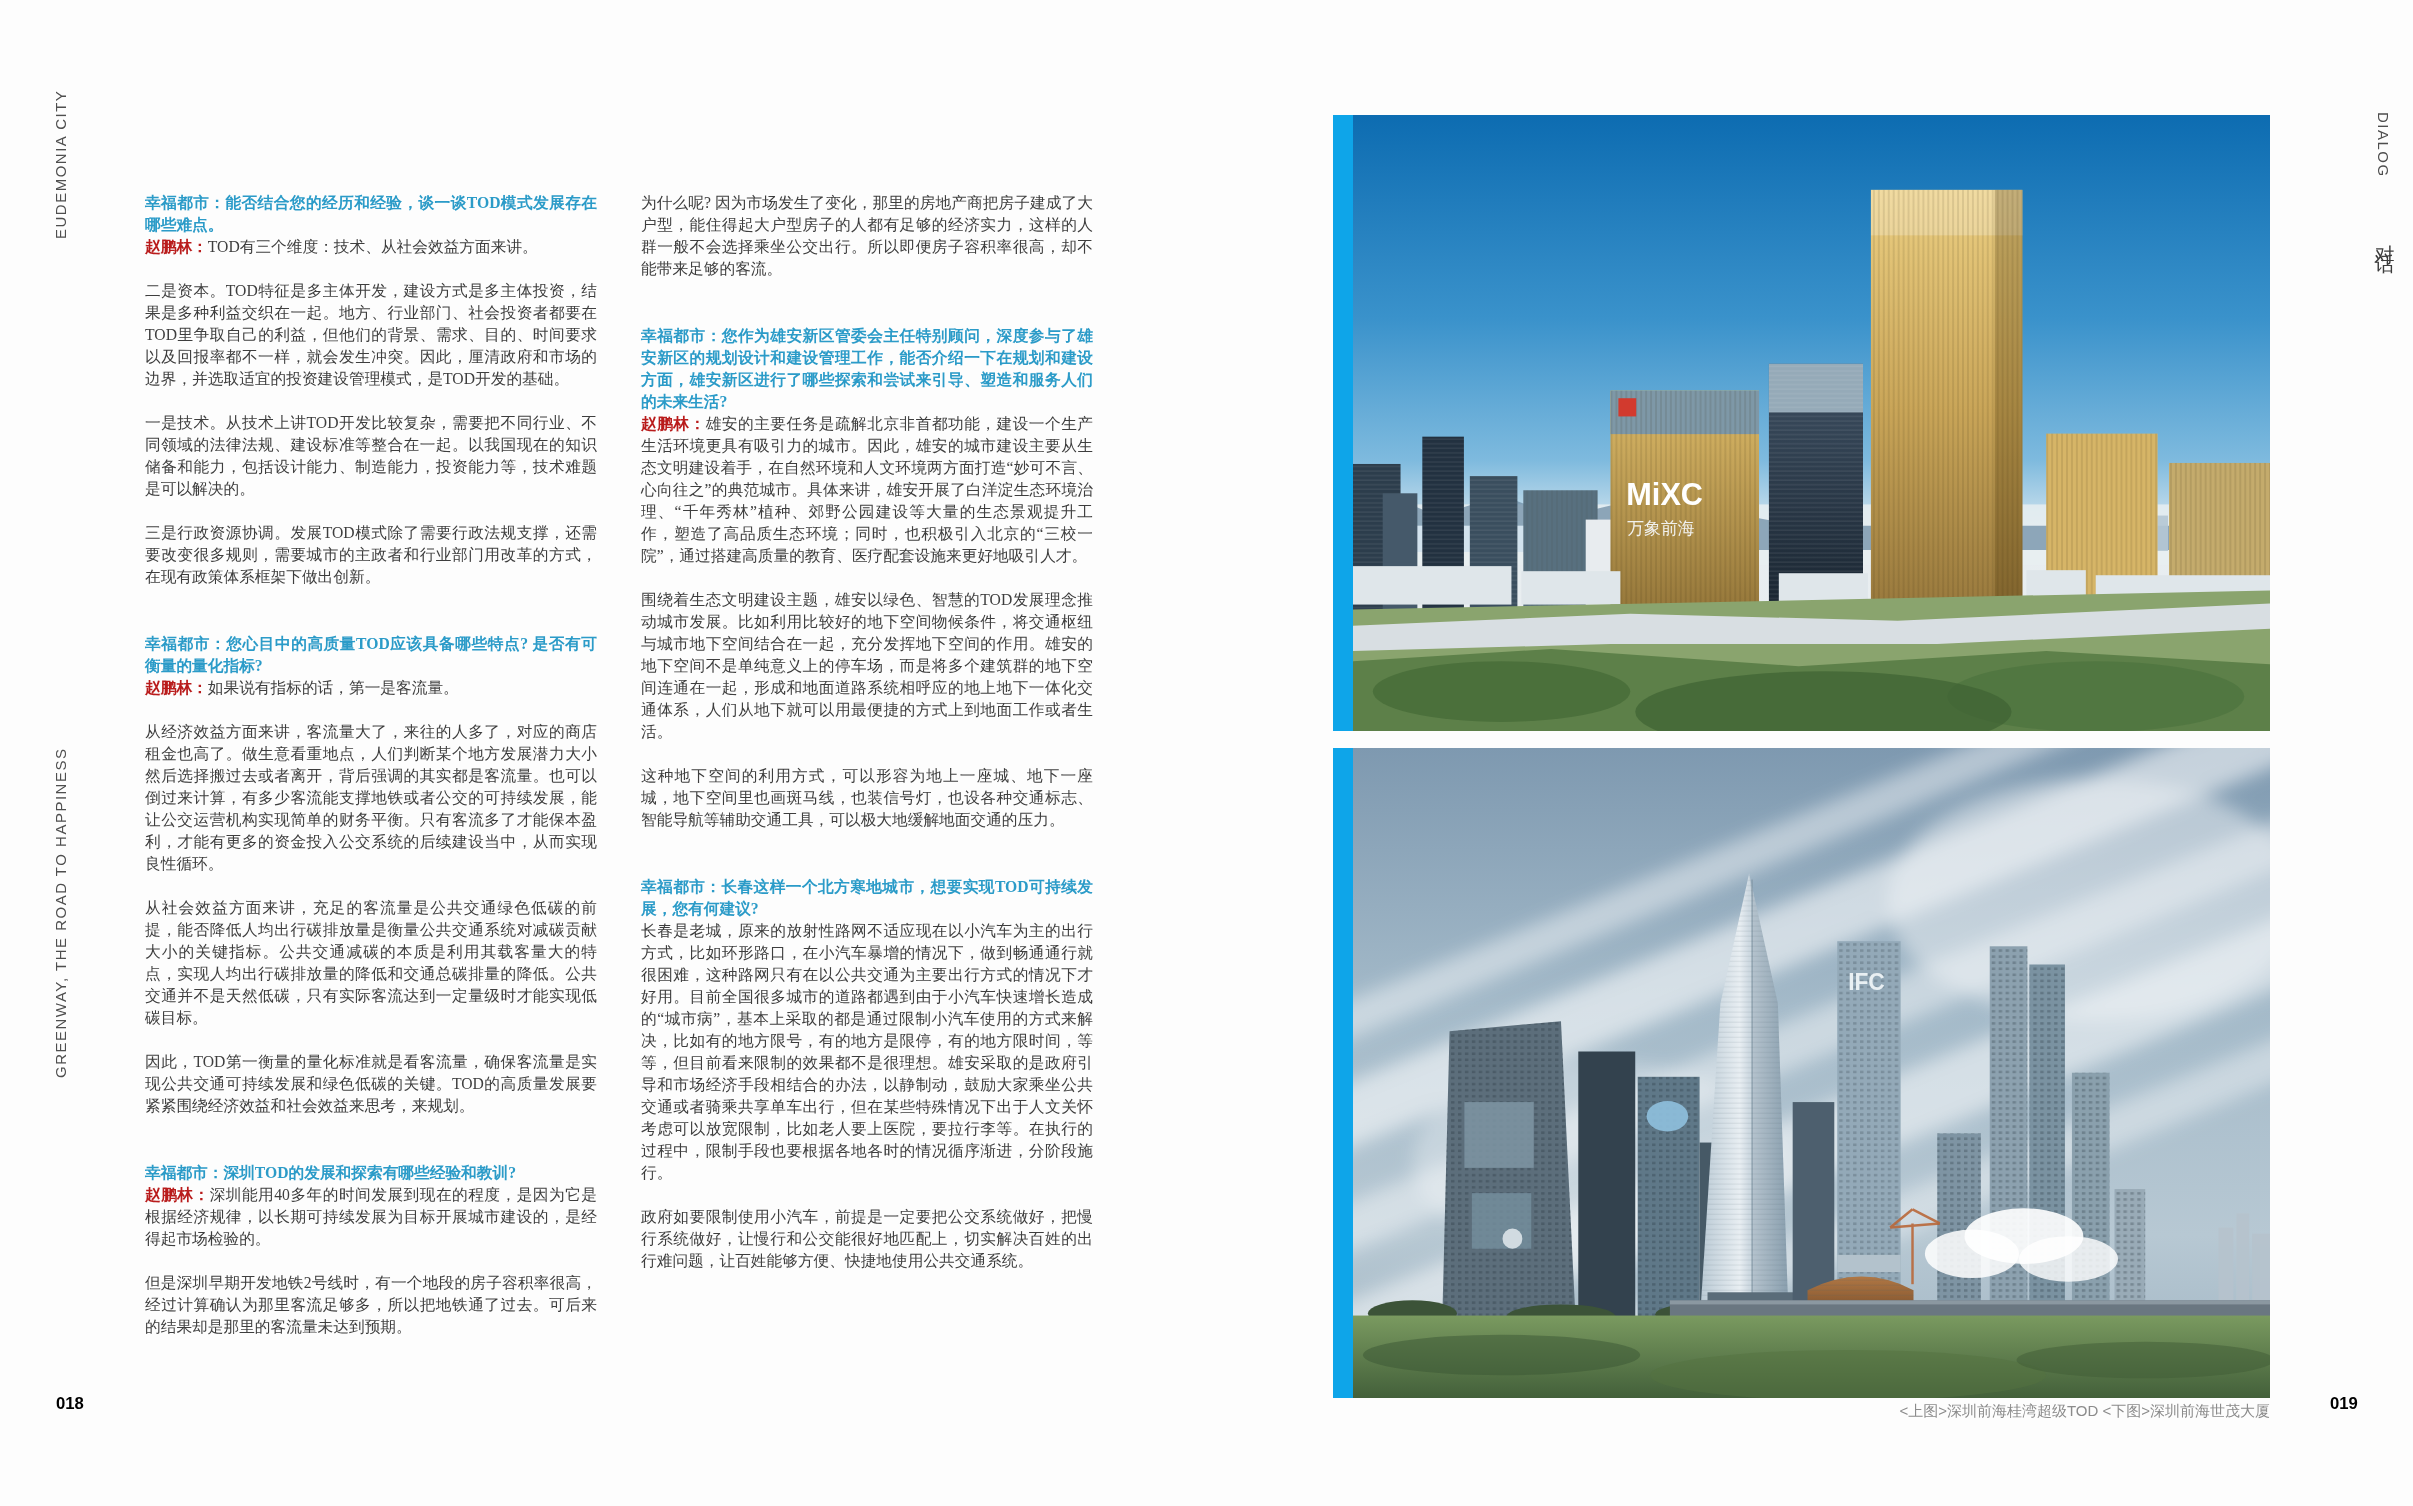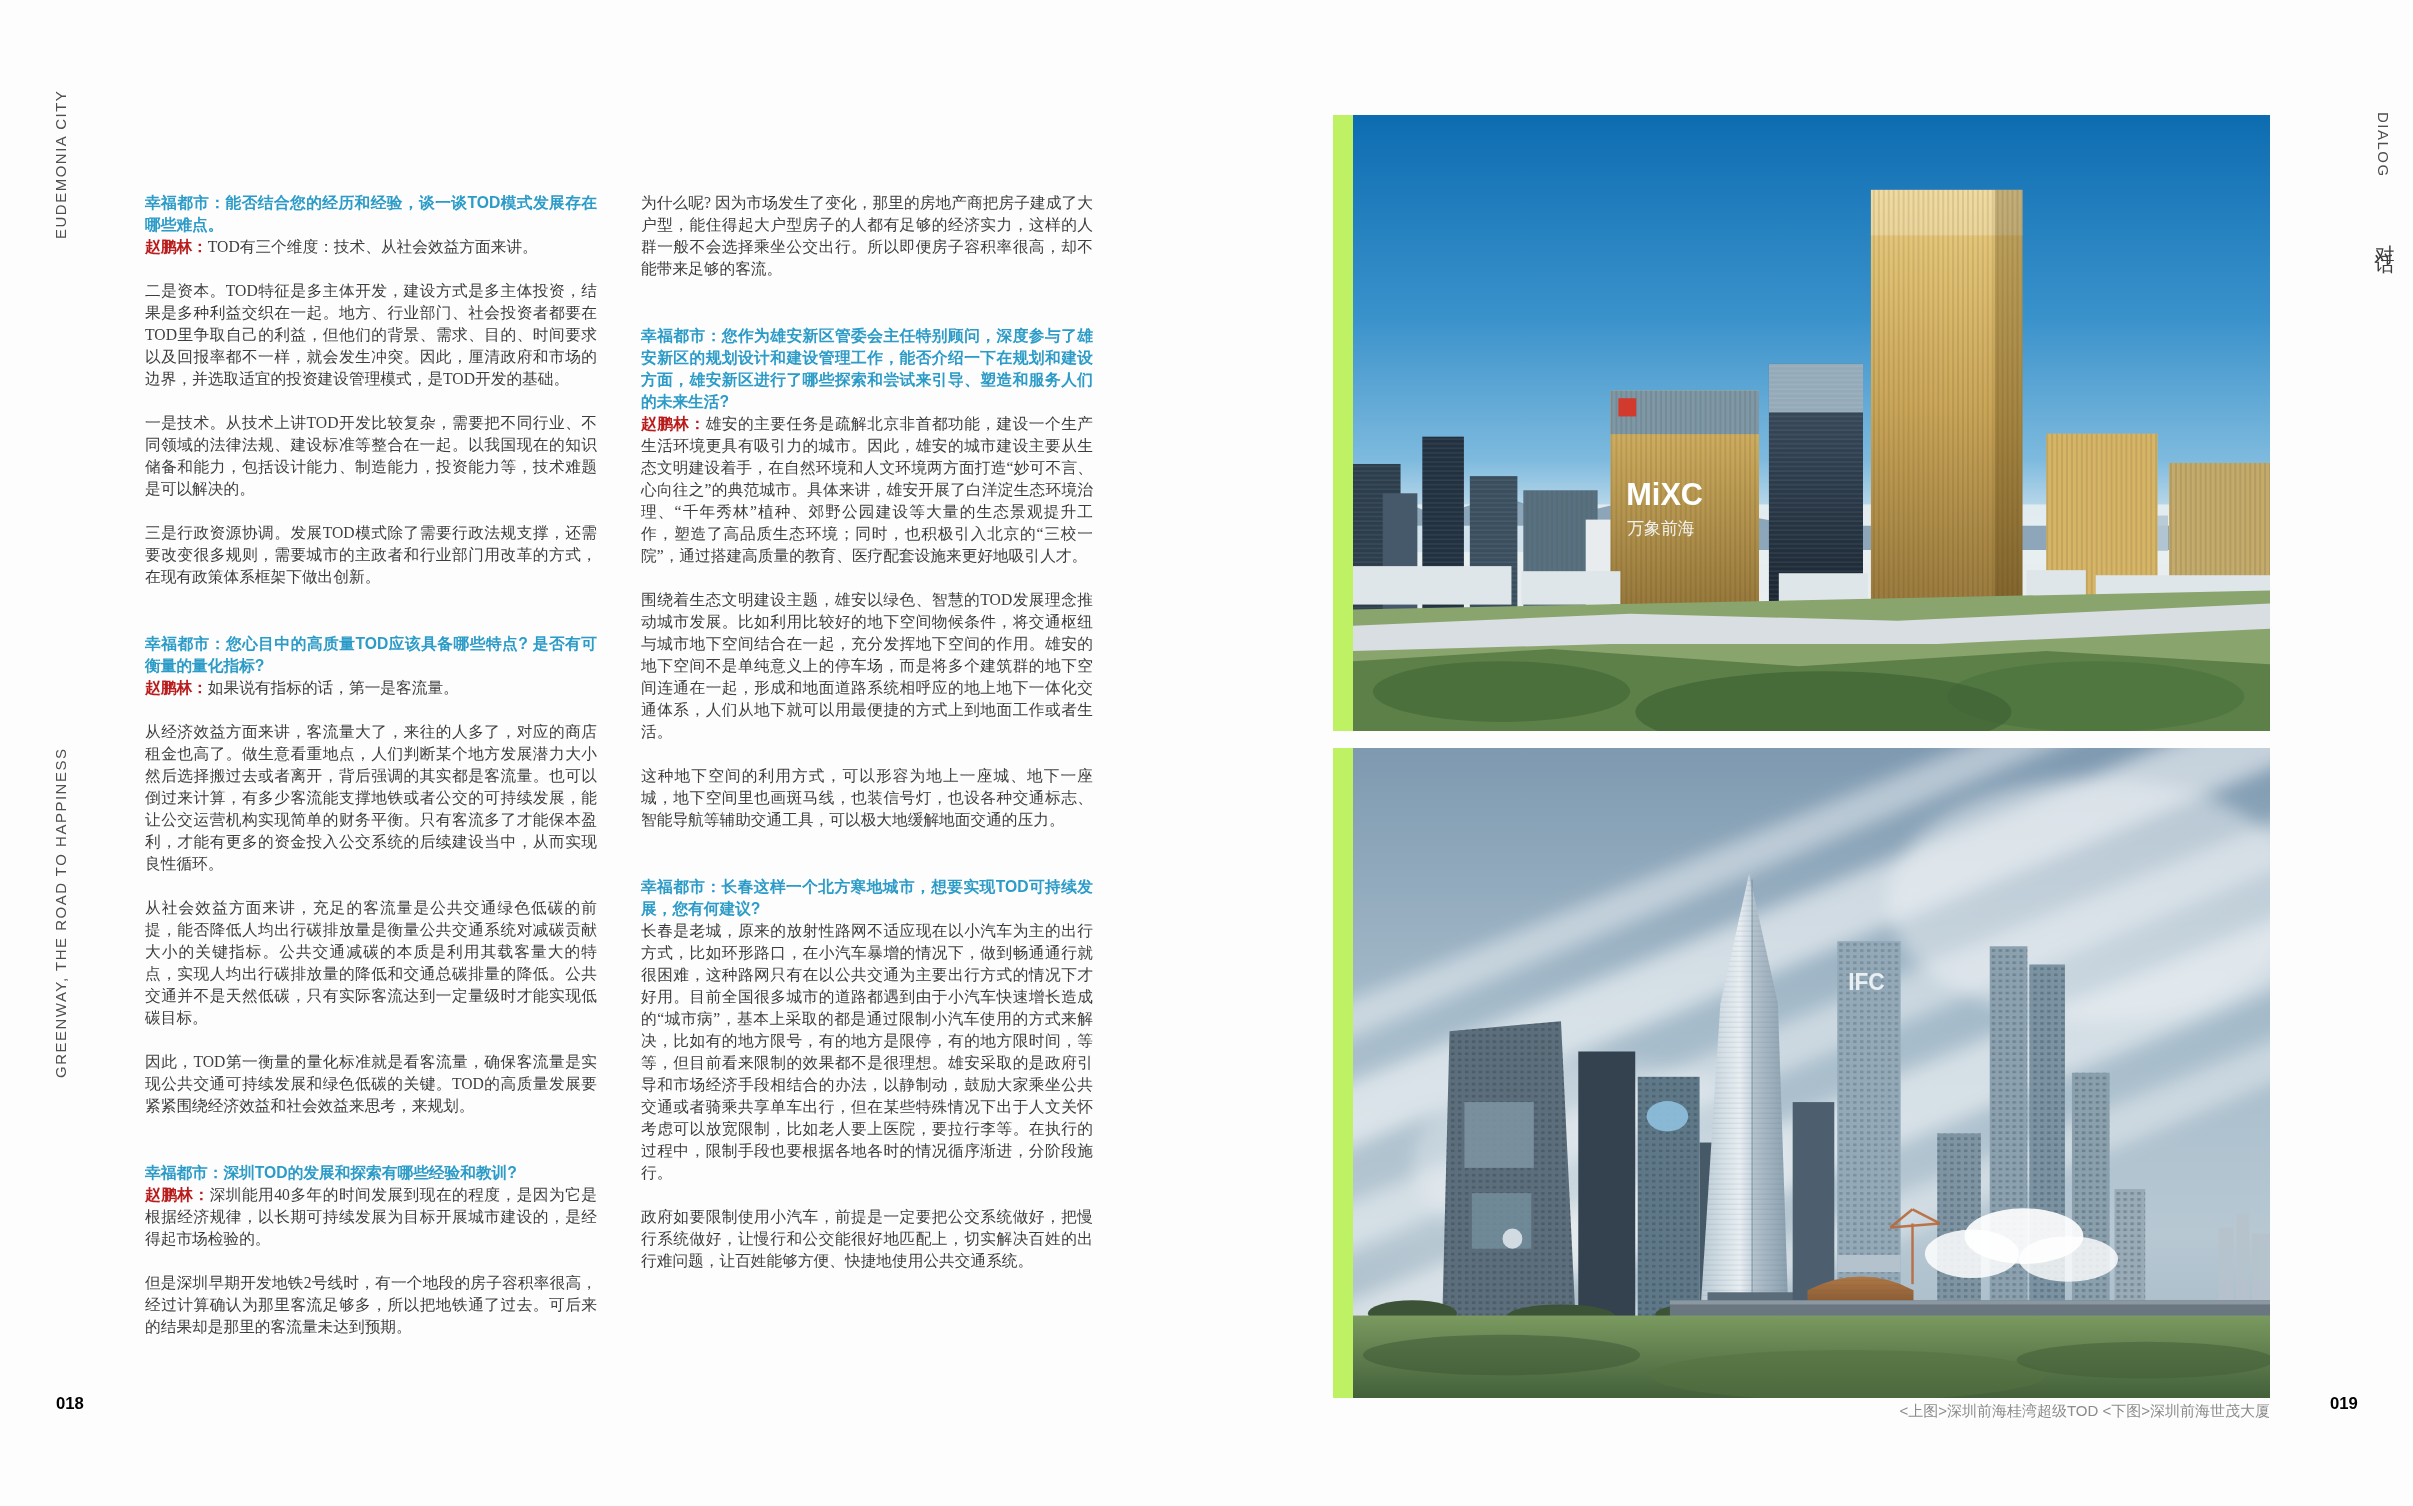--- a/index.html
+++ b/index.html
@@ -19,26 +19,26 @@
   #pagenum-left{left:56px;}
   #pagenum-right{left:2330px;}
 
   .col{position:absolute;top:192px;width:452px;color:#3e3e3e;
        font-family:"Liberation Serif","DejaVu Serif",serif;
        font-size:15.7px;line-height:22px;text-align:justify;}
   #col1{left:145px;}
   #col2{left:641px;}
   .item{margin:0 0 22px;}
   .item-q{color:#2b9bc8;font-weight:bold;margin:45px 0 0;
-          font-family:Liberation Sans, sans-serif;}
+          font-family:Liberation Serif, serif;}
   .item-q:first-child{margin-top:0;}
   .item-a{margin-top:0;}
   .speaker{color:#b91c1c;font-weight:bold;font-family:"Liberation Sans","DejaVu Sans",sans-serif;}
 
-  .photo{position:absolute;left:1333px;width:937px;overflow:hidden;background:#bef264;padding-left:20px;}
+  .photo{position:absolute;left:1333px;width:937px;overflow:hidden;background:#0ea5e9;padding-left:20px;}
   #photo-top{top:115px;height:616px;}
   #photo-bottom{top:748px;height:650px;}
   .photo svg{display:block;width:100%;height:100%;}
 
   #photo-caption{position:absolute;left:1333px;top:1402px;width:937px;text-align:right;
                  font-size:15px;color:#8b8b8b;}
 </style>
 </head>
 <body>
 

